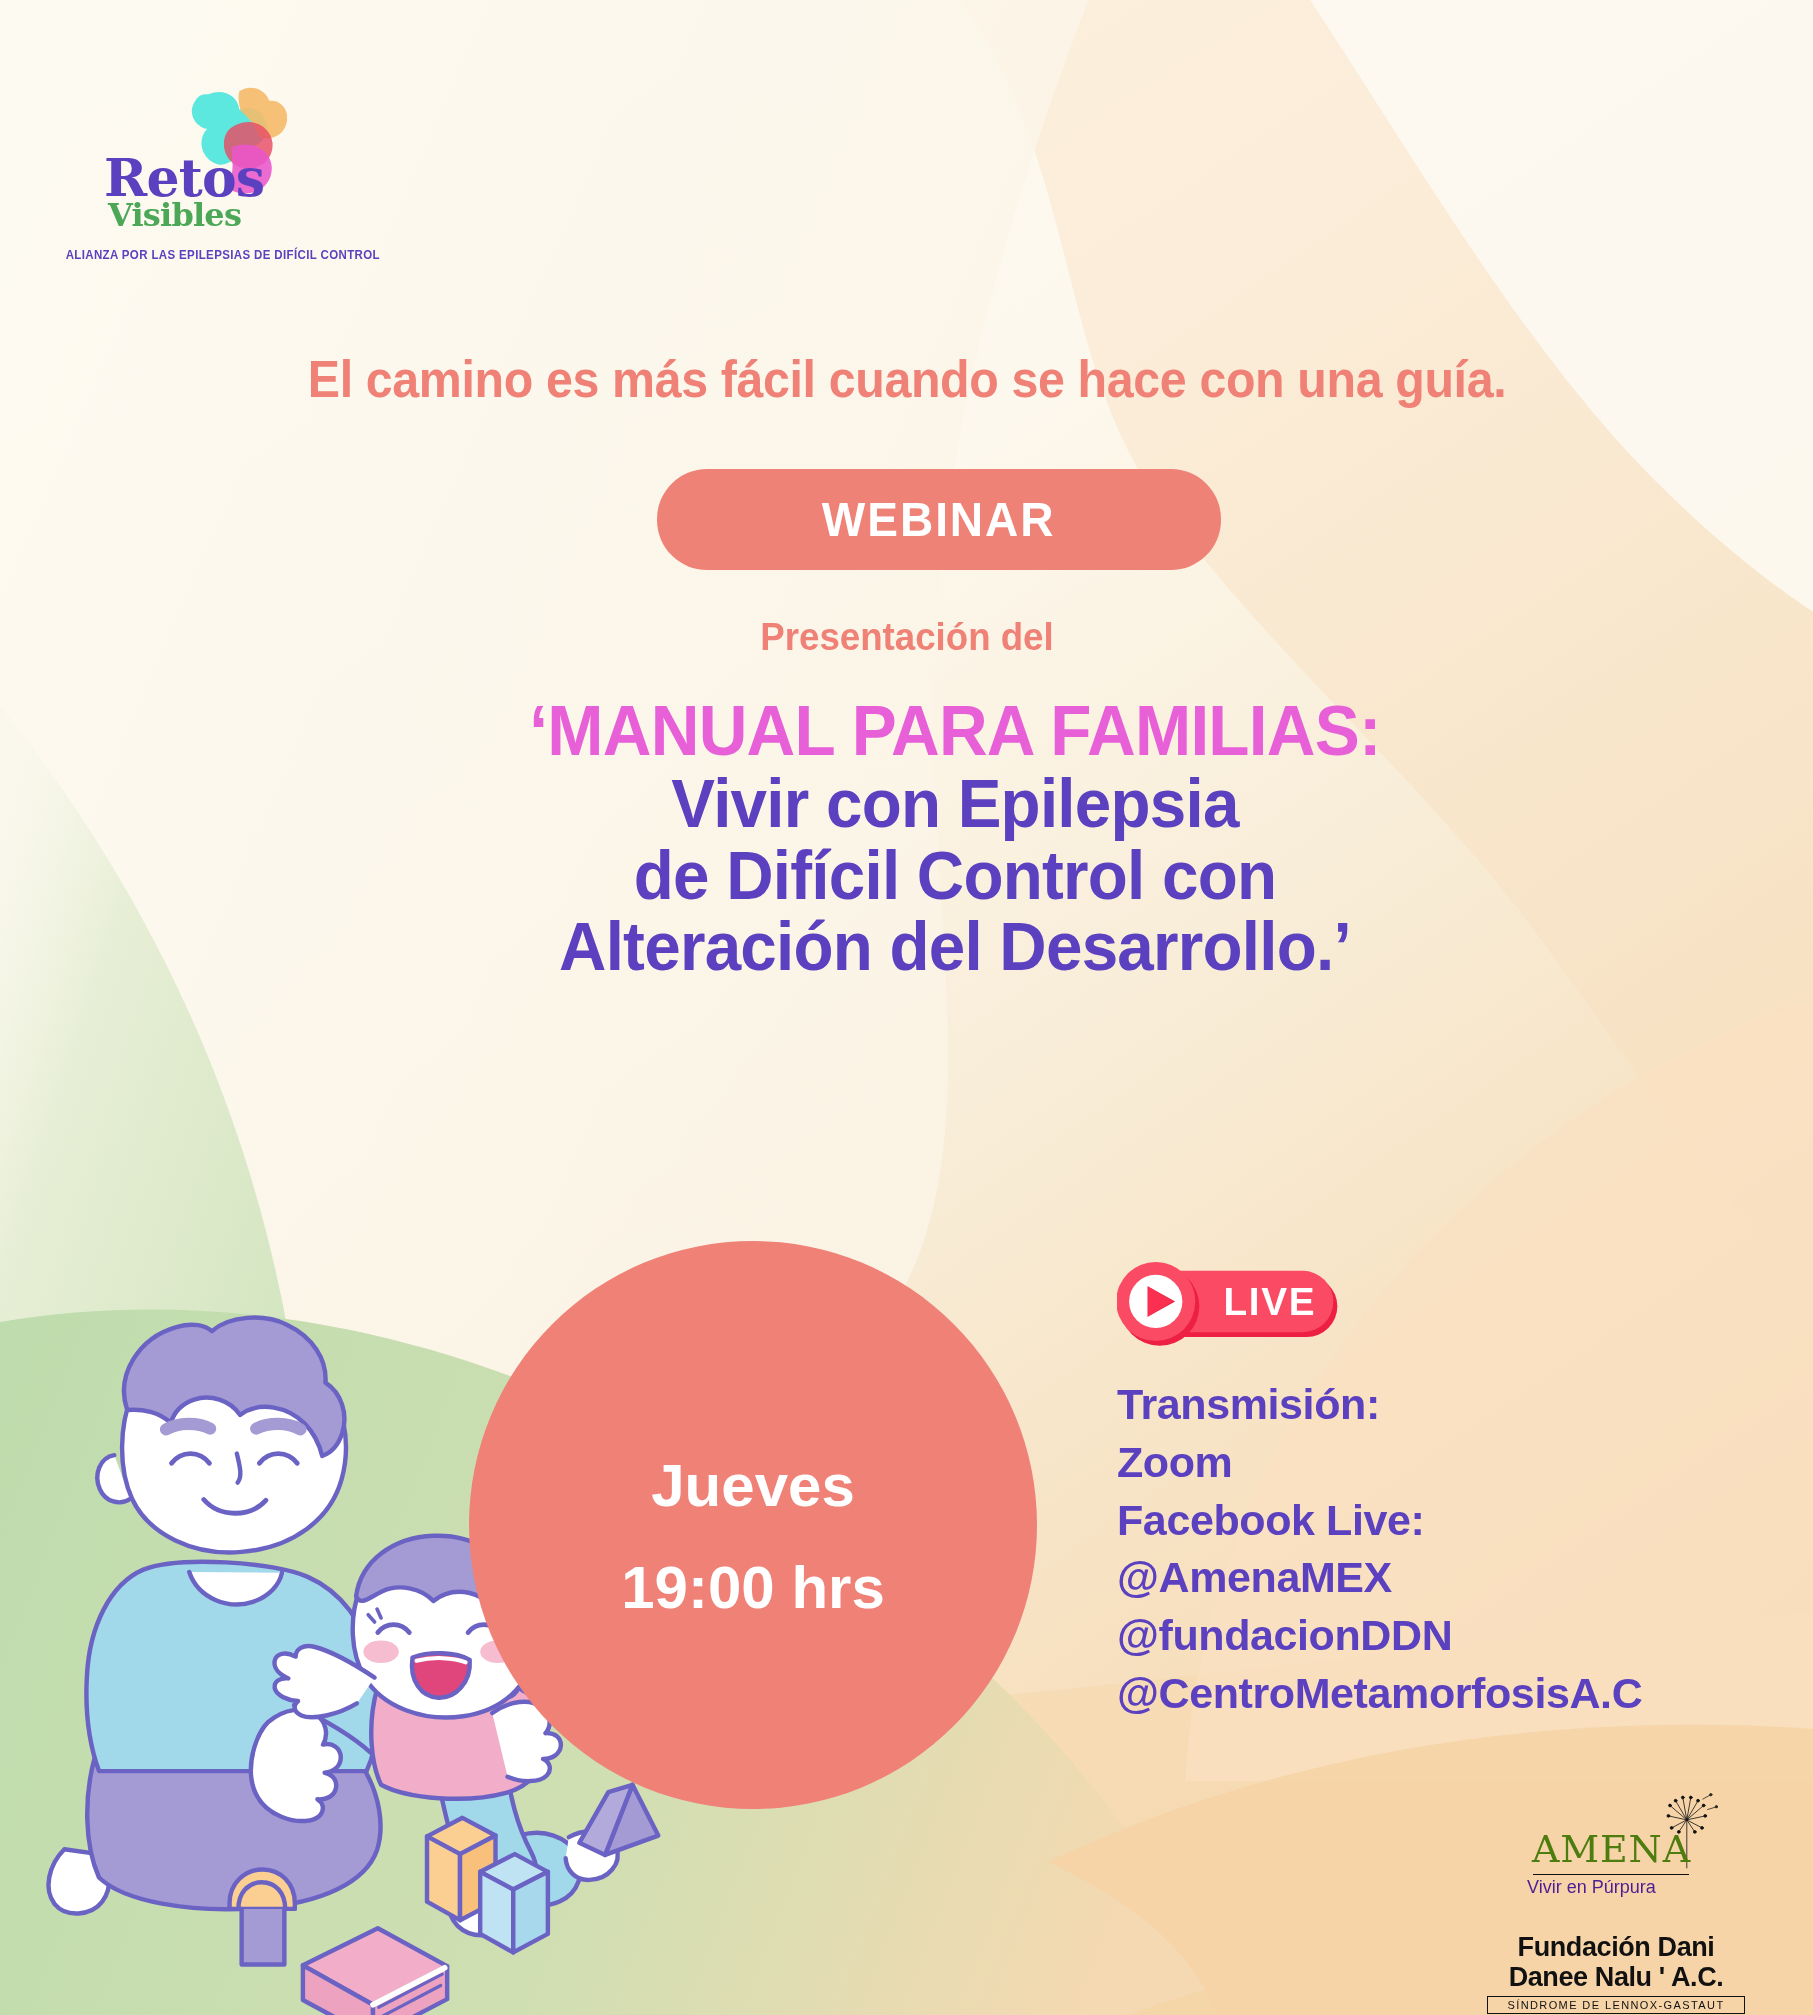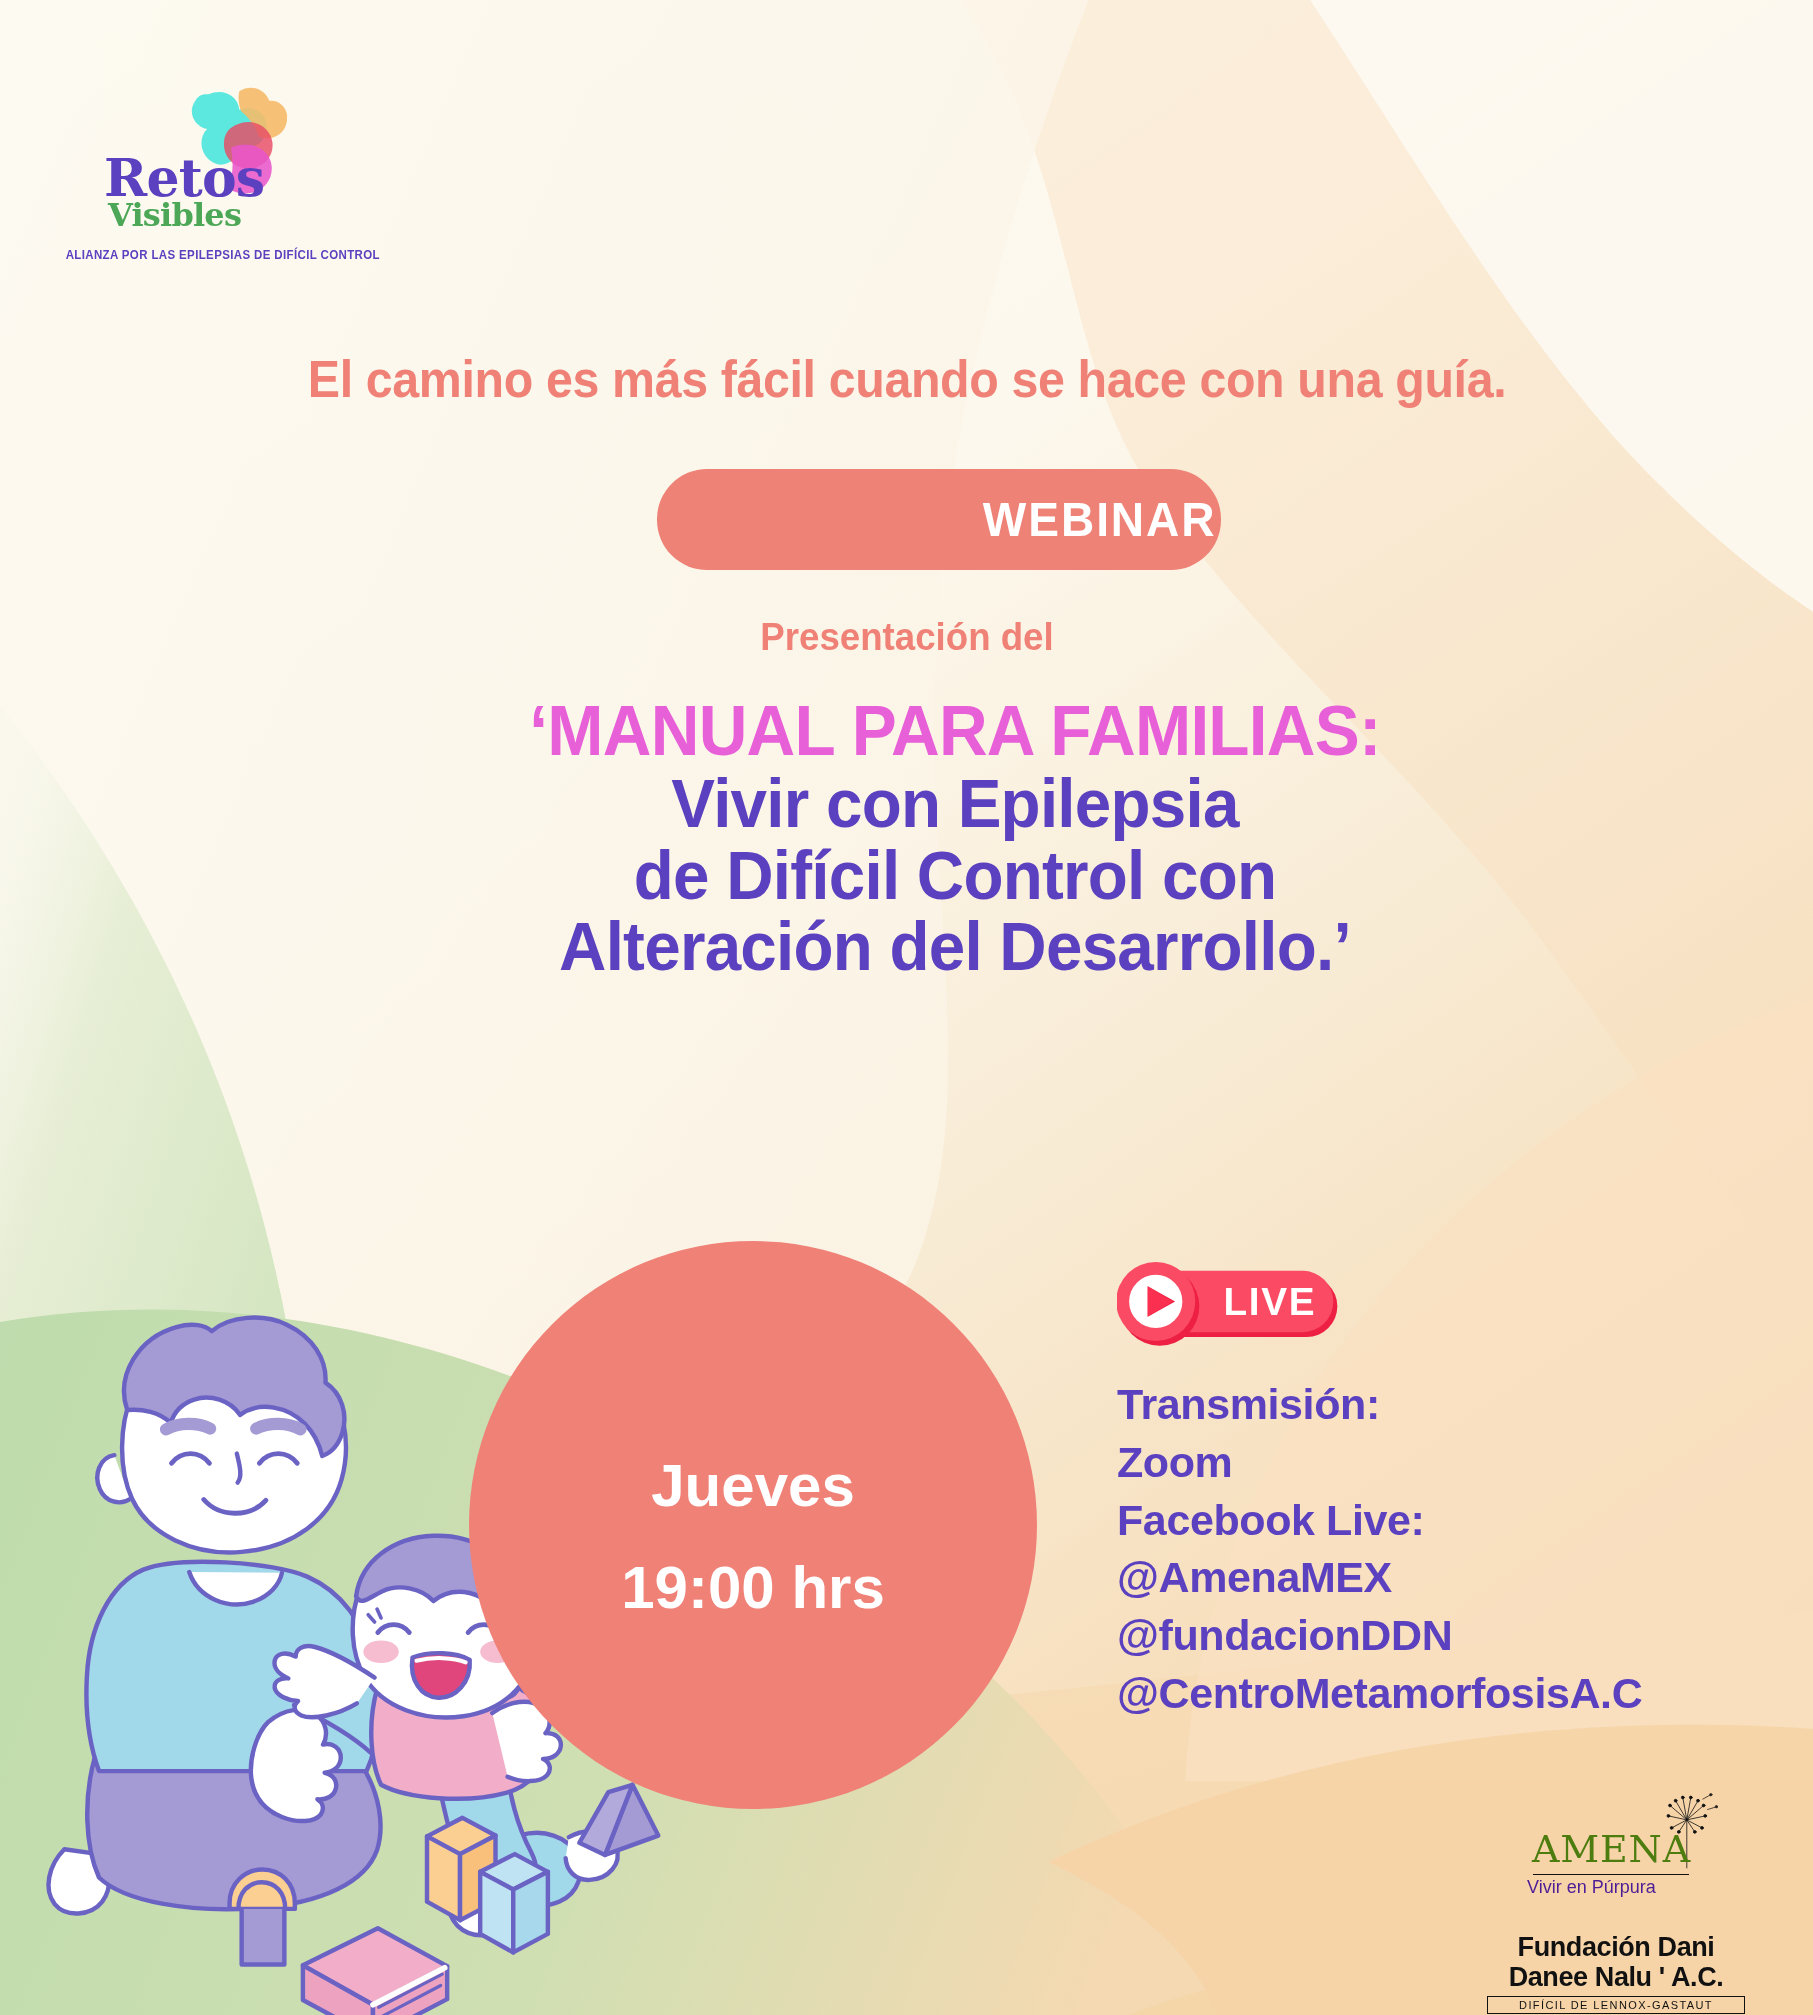--- a/index.html
+++ b/index.html
@@ -69,21 +69,21 @@
     transform:scaleX(0.93);
     white-space:nowrap;
   }
 
   
   #webinar-badge {
     position:absolute; left:657px; top:469px;
     width:564px; height:101px;
     background:#ee8276;
     border-radius:50px;
-    display:flex; align-items:center; justify-content:flex-end;
+    display:flex; align-items:center; justify-content:center;
   }
   #webinar-label {
     color:#ffffff;
     font-family:"Liberation Sans", sans-serif;
     font-weight:700;
     font-size:48px;
     letter-spacing:2px;
     transform:scaleX(0.96);
   }
 
@@ -496,17 +496,17 @@
       </g>
     </svg>
     <div id="amena-wordmark">AMENA</div>
     <div id="amena-rule"></div>
     <div id="amena-sub">Vivir en Púrpura</div>
   </div>
 
   <div id="sponsor-ddn">
     <div class="ddn-line">Fundación Dani</div>
     <div class="ddn-line">Danee Nalu ' A.C.</div>
-    <div id="ddn-box">DIFÍCIL DE LENNOX-GASTAUT</div>
+    <div id="ddn-box">SÍNDROME DE LENNOX-GASTAUT</div>
   </div>
 
 </div>
 
 
 </body></html>

